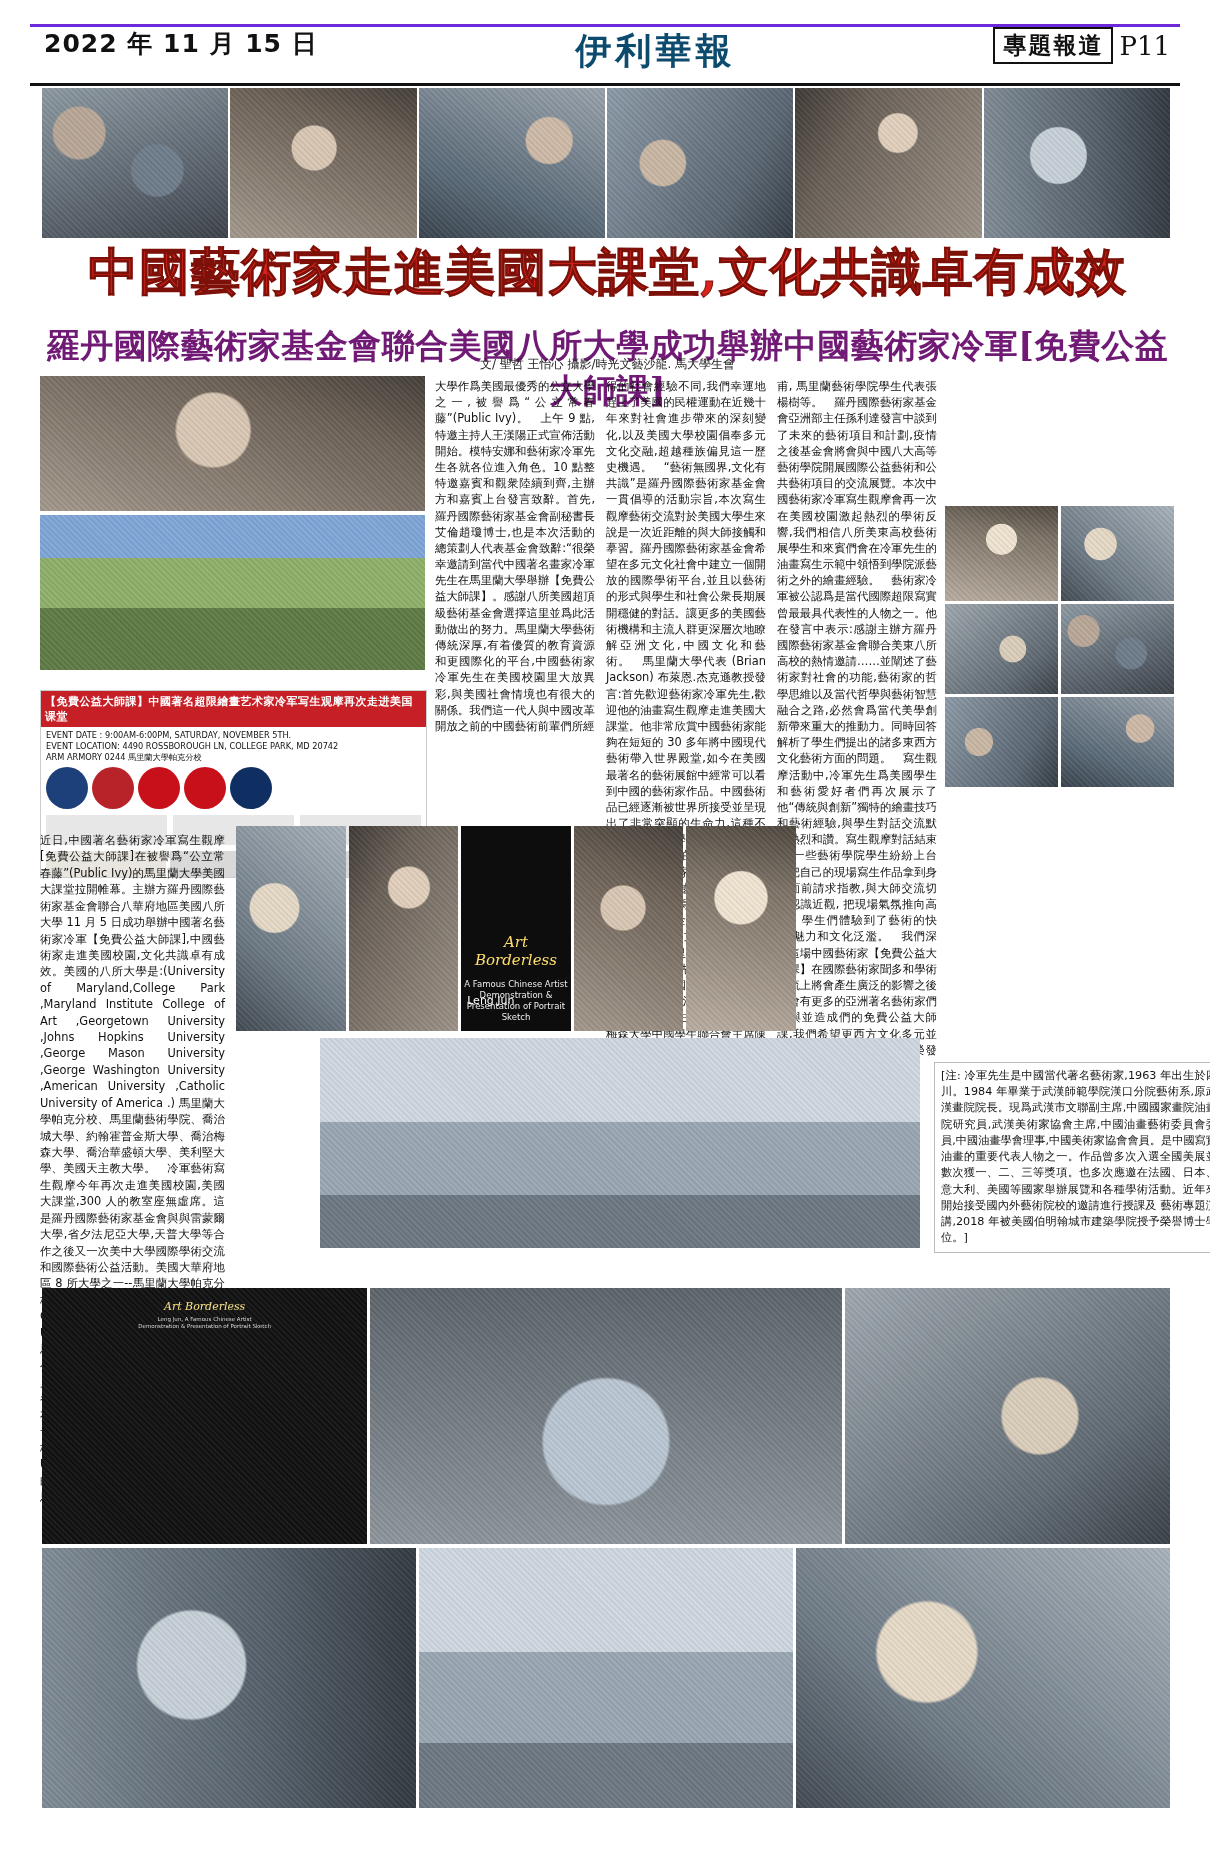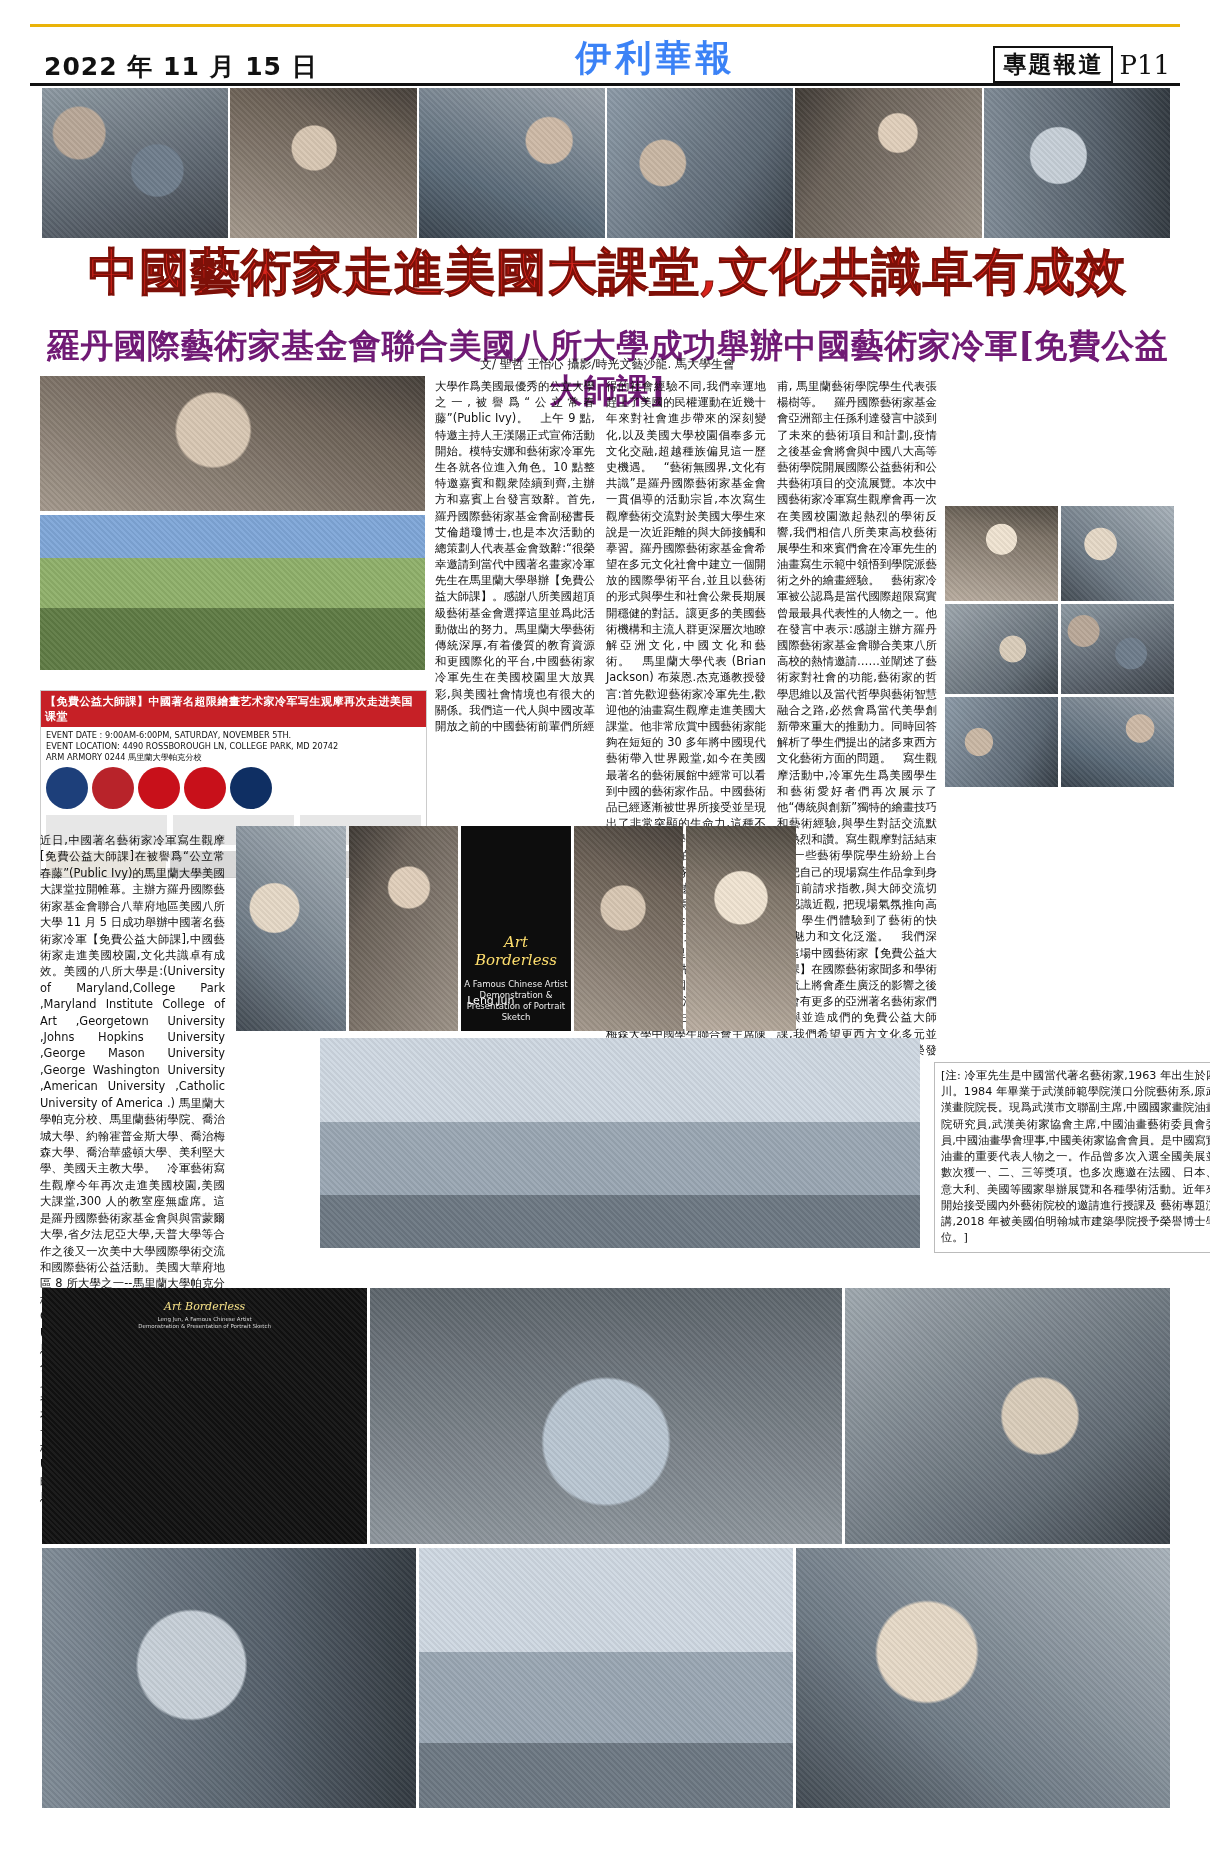--- a/index.html
+++ b/index.html
@@ -11,30 +11,30 @@
     overflow:hidden;
   }
   .page {
     position:absolute; inset:0;
     background:#fff;
     padding:0;
   }
   
   .masthead {
     position:absolute; left:30px; top:24px; width:1150px; height:56px;
-    border-top:3px solid #eab308; border-bottom:3px solid #111;
-    display:flex; align-items:flex-end; justify-content:space-between;
+    border-top:3px solid #6d28d9; border-bottom:3px solid #111;
+    display:flex; align-items:flex-start; justify-content:space-between;
   }
   .masthead .date {
     font-family:"DejaVu Sans", sans-serif;
     font-size:25px; font-weight:bold; color:#111; padding-left:14px;
     letter-spacing:1px;
   }
   .masthead .paper-name {
-    font-size:36px; font-weight:bold; color:#3b82f6;
+    font-size:36px; font-weight:bold; color:#0c4a6e;
     letter-spacing:4px;
     font-family:"DejaVu Serif", serif;
   }
   .masthead .section {
     display:flex; align-items:center; gap:6px; padding-right:10px;
   }
   .masthead .section .sec-label {
     font-size:23px; font-weight:bold; color:#111; letter-spacing:2px;
     border:2px solid #111; padding:1px 8px;
     font-family:Liberation Mono, monospace;

